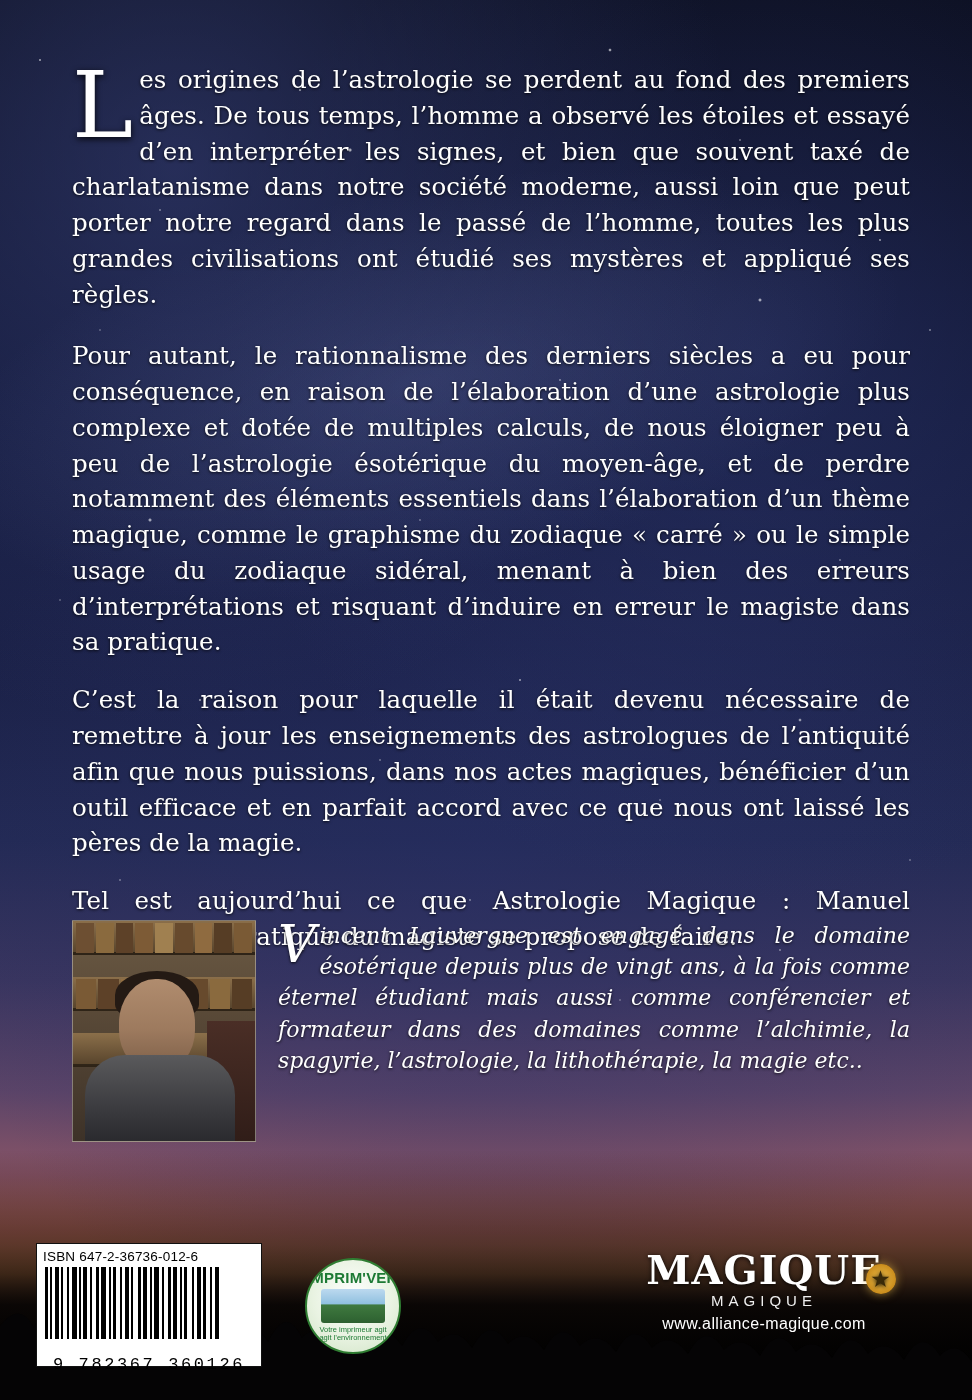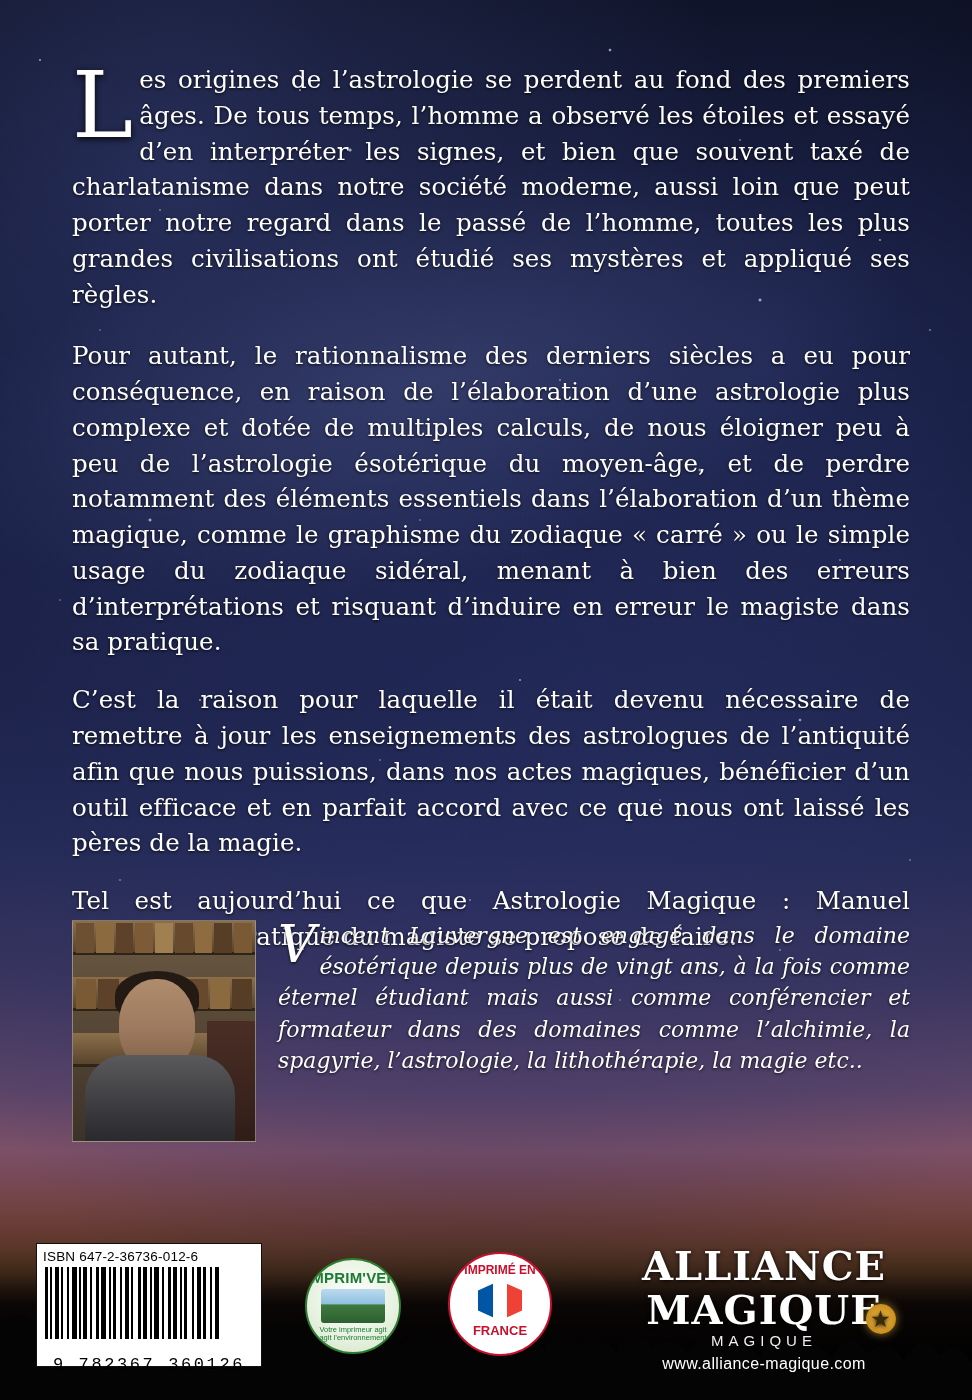--- a/index.html
+++ b/index.html
@@ -518,32 +518,22 @@
     </div>
     <div class="barcode-digits">9 782367 360126</div>
   </div>
 
   <div class="imprimvert">
     <div class="iv-top">IMPRIM'VERT</div>
     <div class="iv-pic"></div>
     <div class="iv-bottom">Votre imprimeur agit agit l’environnement</div>
   </div>
 
-  <div class="imprime-fr">
-    <div class="if-top">IMPRIMÉ EN</div>
-    <div class="flag-hex">
-      <i class="b"></i>
-        <i class="w"></i>
-        <i class="r"></i>
-    </div>
-    <div class="if-bottom">FRANCE</div>
-  </div>
 
   <div class="publisher">
-    <div class="pub-line1">ALLIANCE</div>
     <div class="pub-line2">
       <span>MAGIQUE</span>
       <span class="pub-star"></span>
     </div>
     <div class="pub-editions">MAGIQUE</div>
     <div class="pub-url">www.alliance-magique.com</div>
   </div>
 
 </div>
 

